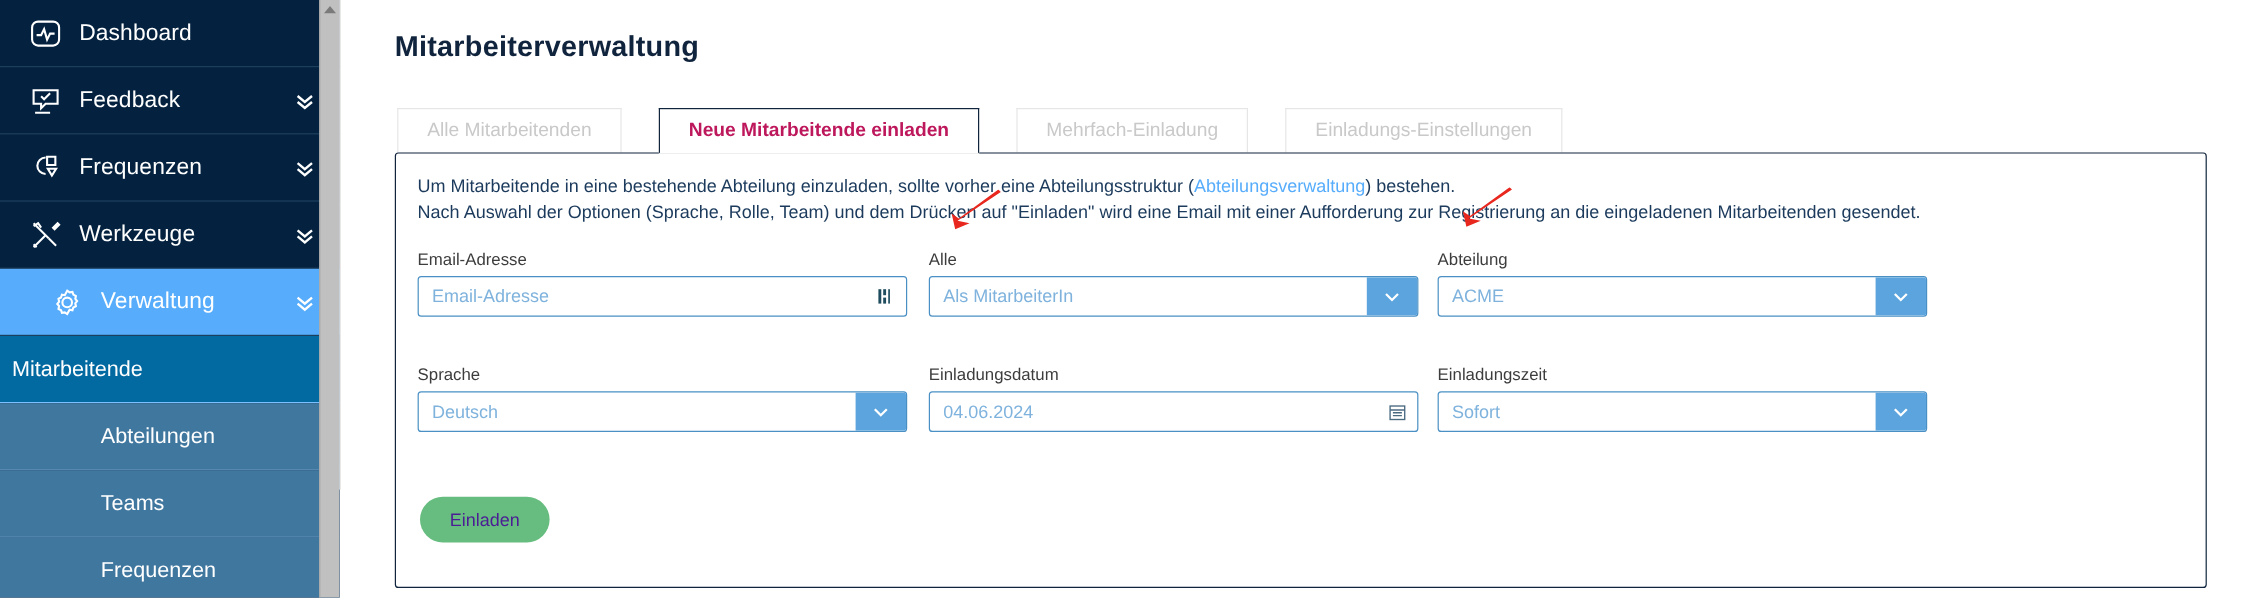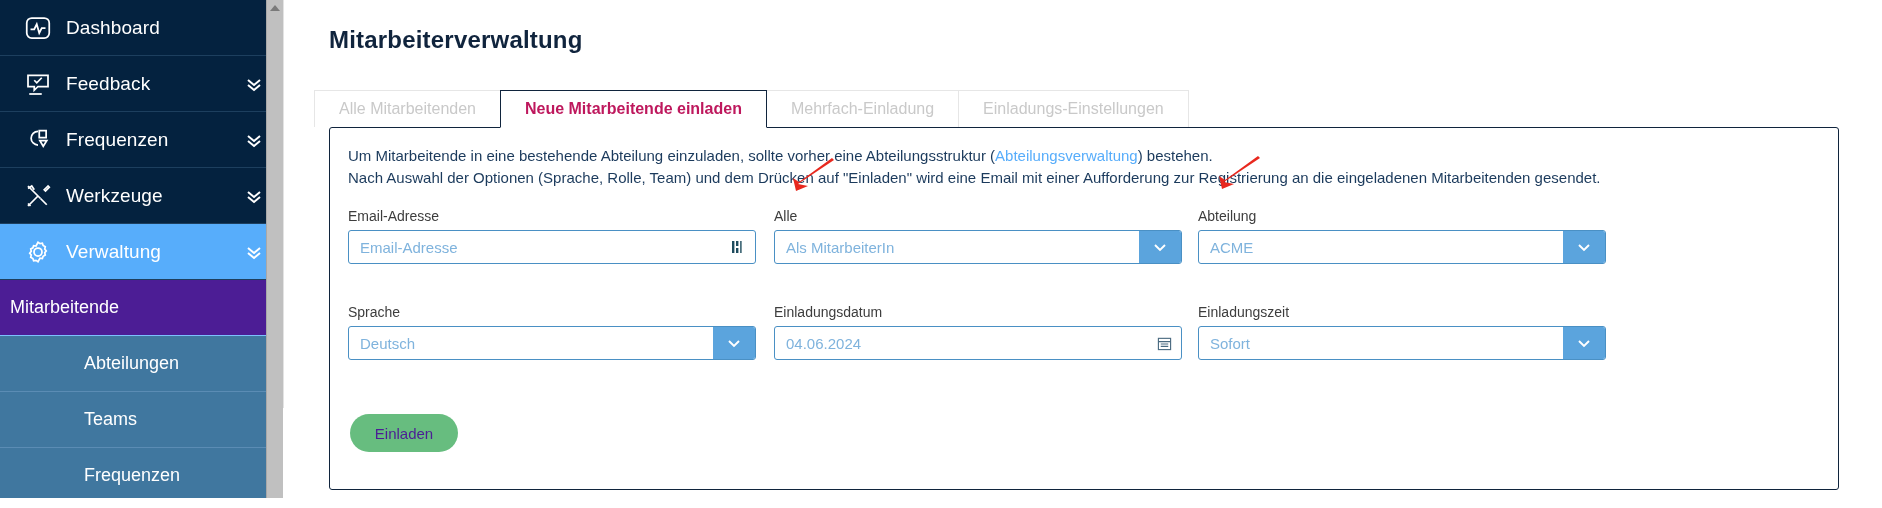--- a/index.html
+++ b/index.html
@@ -35,35 +35,35 @@
     display: flex; align-items: center; justify-content: center;
     flex: 0 0 56px;
   }
   .nav-item .lbl { font-size: 19px; letter-spacing: .1px; }
   .nav-item .chev {
     position: absolute; right: 20px; top: 50%;
     transform: translateY(-50%);
     display: flex; flex-direction: column; align-items: center;
     line-height: 0;
   }
-  .nav-item.active { background: #57adfb; }
+  .nav-item.active { background: #57adfb; padding-left: 18px; }
   .nav-item.active .lbl { color: #ffffff; }
 
   .sub-item {
     height: 56px;
     display: flex; align-items: center;
     padding-left: 84px;
     color: #ffffff;
     font-size: 18px;
     border-bottom: 1px solid #5b8cb4;
     cursor: pointer;
     user-select: none;
     background: #40779f;
   }
-  .sub-item.active { background: #4c1d95; border-bottom-color: #7cc0fd; padding-left: 10px; }
+  .sub-item.active { background: #0369a1; border-bottom-color: #7cc0fd; padding-left: 10px; }
 
   
   #sb-scroll {
     position: absolute; top: 0; right: 0;
     width: 17px; height: 508px;
     background: #c0c0c0;
     border-left: 1px solid #a8a8a8;
   }
   #sb-scroll .arrow-up {
     width: 0; height: 0;
@@ -82,23 +82,24 @@
     border-left: 1px solid #e3e3e3;
   }
   #page-title {
     position: absolute; left: 45px; top: 26px;
     font-size: 24px; font-weight: bold; color: #10243d;
     letter-spacing: .2px;
   }
 
   
   #tabs {
-    position: absolute; left: 30px; top: 90px;
+    position: absolute; left: 47px; top: 90px;
     display: flex; align-items: flex-start;
     height: 37px;
+    gap: 32px;
   }
   .tab {
     height: 37px;
     display: flex; align-items: center; justify-content: center;
     padding: 0 24px;
     font-size: 16px;
     color: #c9c9c9;
     border: 1px solid #e6e6e6;
     border-bottom: none;
     background: #ffffff;

